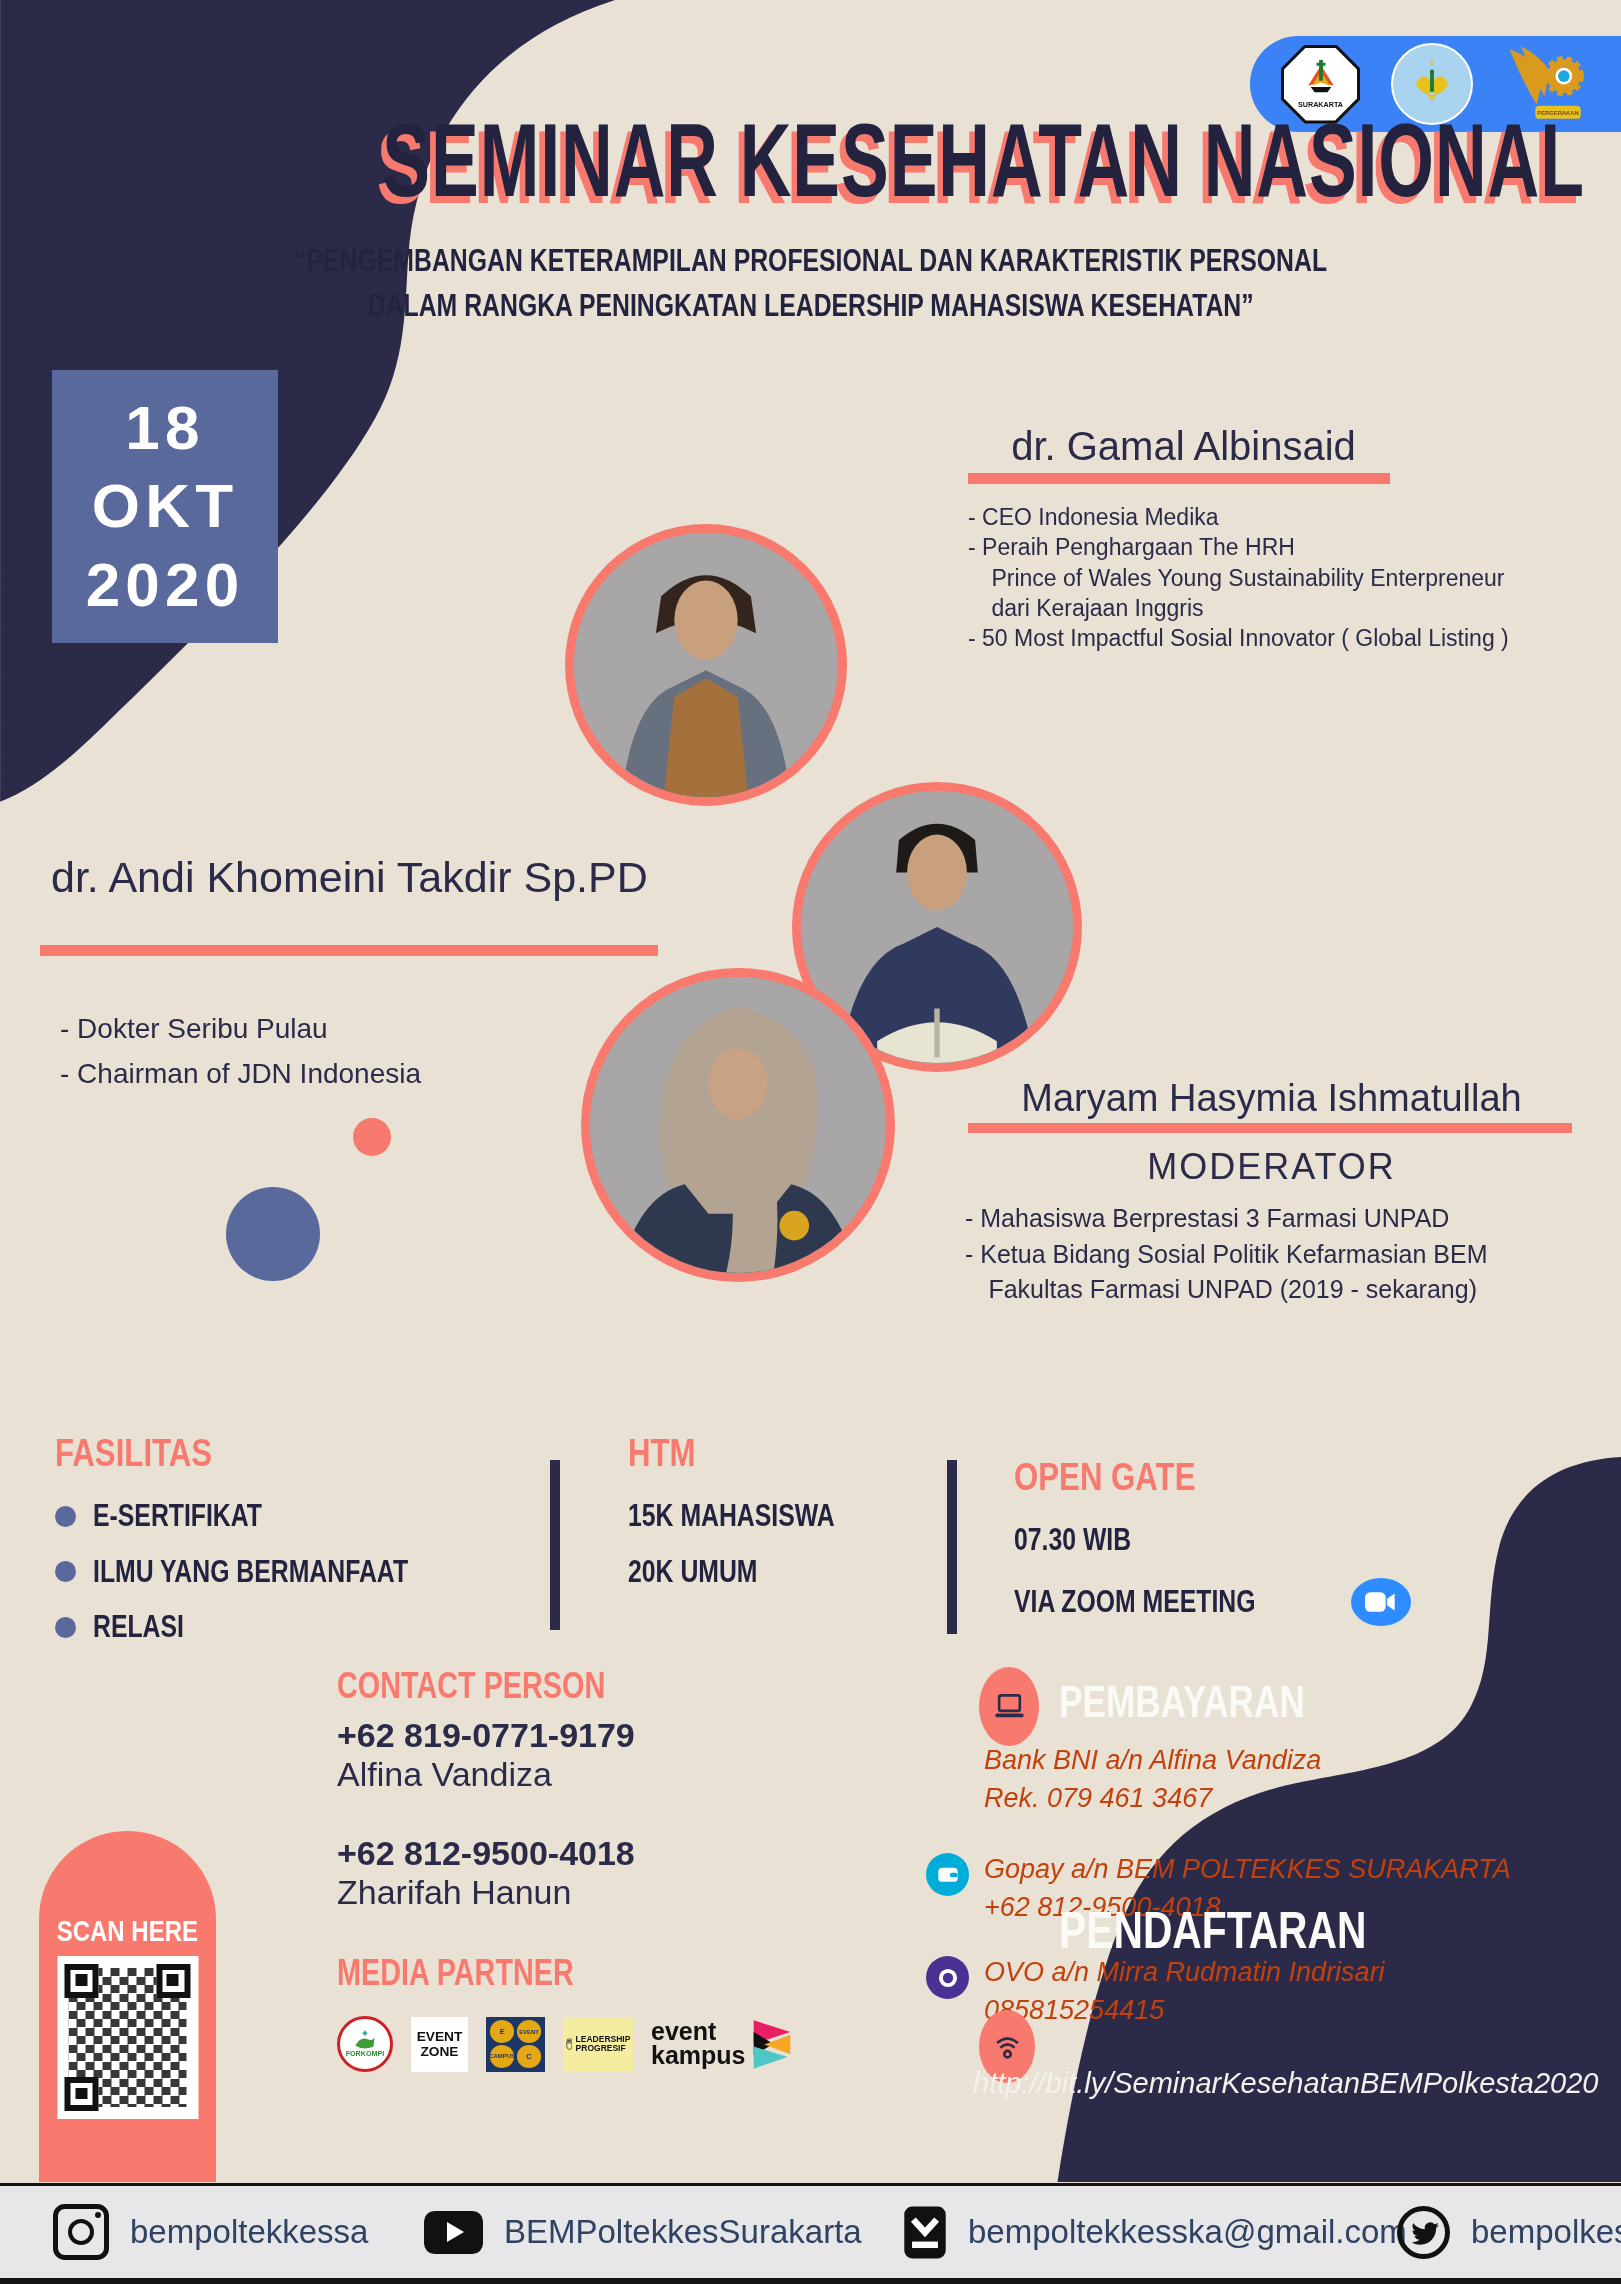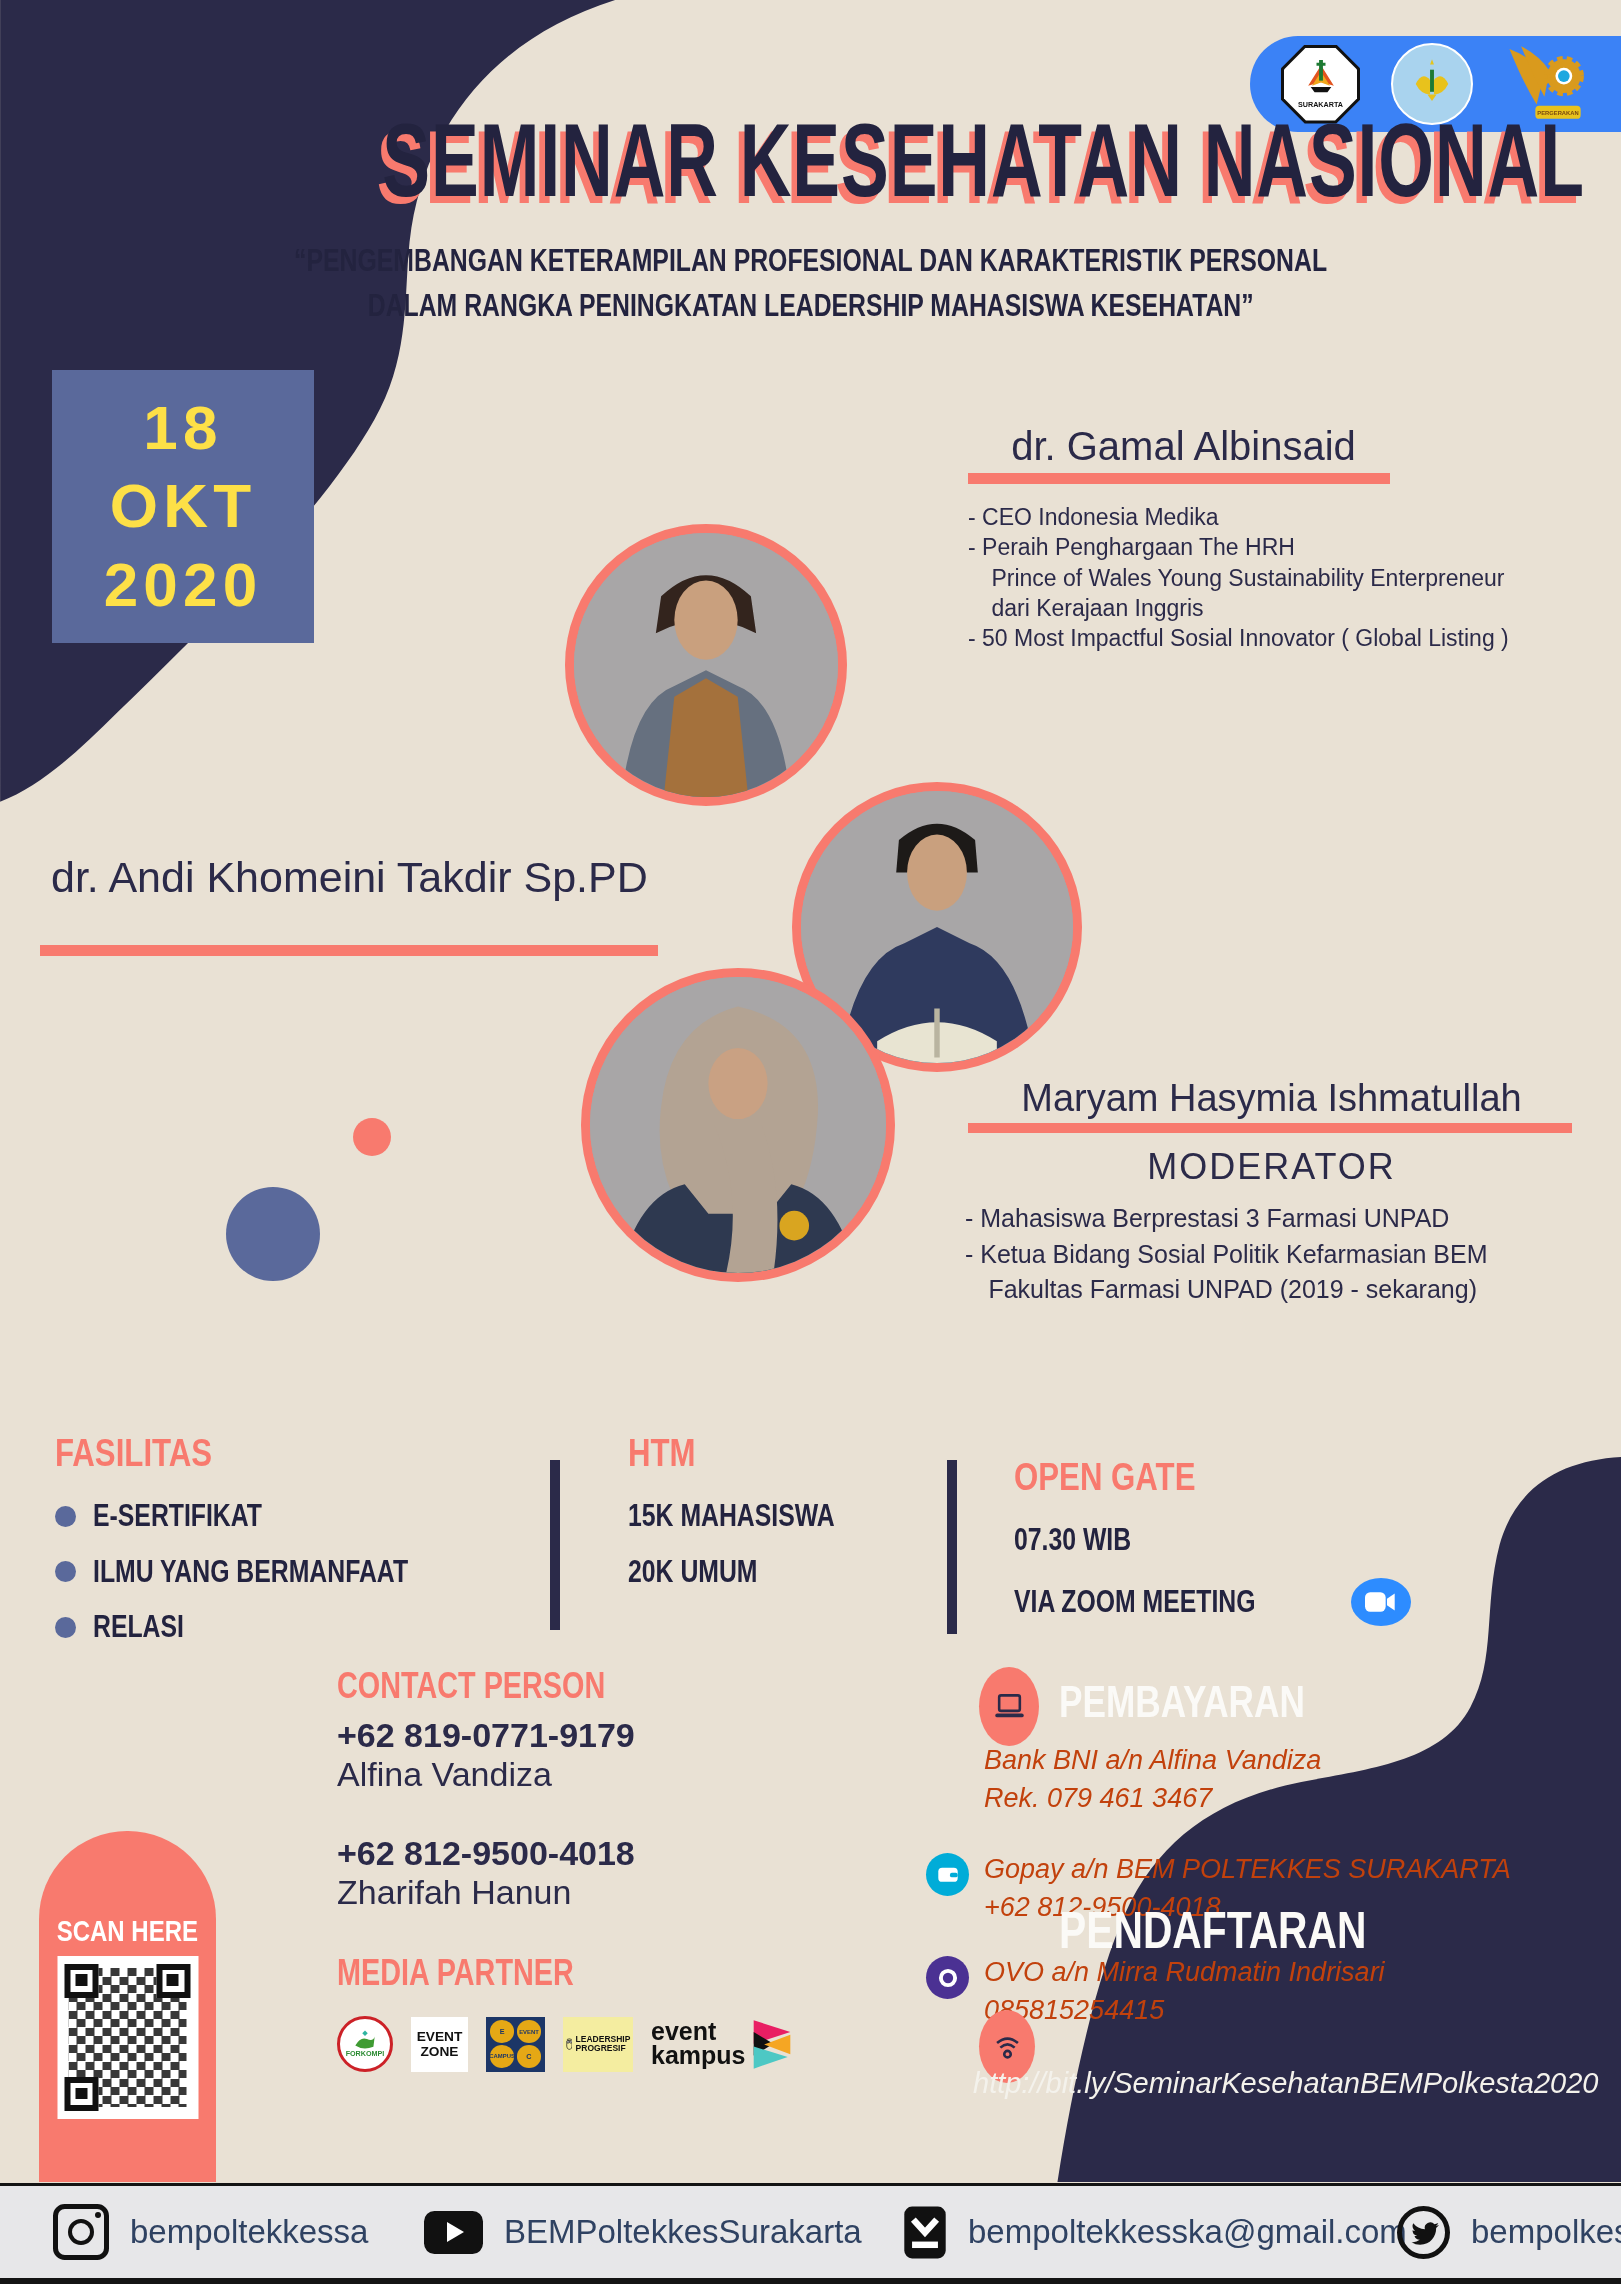--- a/index.html
+++ b/index.html
@@ -21,21 +21,21 @@
   .logo-oct .cap{font-size:7.2px;font-weight:bold;color:#111;}
   .logo-circle{width:78px;height:78px;border-radius:50%;background:#a9d3ee;border:2.6px solid #fff;
        display:flex;align-items:center;justify-content:center;}
   .title-wrap{left:160px;top:104px;width:1301px;text-align:center;}
   .title-inner{display:inline-block;transform:scale(.73,1.06);transform-origin:center;
        font-size:98px;font-weight:bold;letter-spacing:1.3px;color:#23233f;
        text-shadow:-7.8px 6.5px 0 #f87a6e;white-space:nowrap;}
   .subtitle{left:160px;top:239px;width:1301px;text-align:center;color:#23233f;font-weight:bold;
        font-size:31px;line-height:1.45;}
   
-  .date-badge{left:52px;top:370px;width:262px;height:273px;background:#5a699b;color:#fde047;
+  .date-badge{left:52px;top:370px;width:226px;height:273px;background:#5a699b;color:#ffffff;
        display:flex;flex-direction:column;align-items:center;justify-content:center;
        font-size:62px;font-weight:bold;letter-spacing:5.2px;line-height:1.26;}
   
   .photo{position:absolute;border-radius:50%;border:9px solid #f87a6e;background:#a8a6a7;
        overflow:hidden;box-sizing:border-box;}
   
   .sp-name{color:#2b2a49;white-space:nowrap;}
   .underline{position:absolute;background:#f87a6e;}
   .bullets{color:#2b2a49;}
   .bullets div{white-space:nowrap;}
@@ -205,20 +205,24 @@
   <div class="abs bullets" style="left:968px;top:502px;font-size:23px;line-height:1.32;">
     <div>- CEO Indonesia Medika</div>
     <div>- Peraih Penghargaan The HRH</div>
     <div class="indent">Prince of Wales Young Sustainability Enterpreneur</div>
     <div class="indent">dari Kerajaan Inggris</div>
     <div>- 50 Most Impactful Sosial Innovator ( Global Listing )</div>
   </div>
 
   <div class="abs sp-name" style="left:51px;top:853px;font-size:43px;">dr. Andi Khomeini Takdir Sp.PD</div>
   <div class="underline" style="left:40px;top:945px;width:618px;height:11px;"></div>
+  <div class="abs bullets" style="left:60px;top:1007px;font-size:28px;line-height:1.6;">
+    <div>- Dokter Seribu Pulau</div>
+    <div>- Chairman of JDN Indonesia</div>
+  </div>
 
   <div class="abs sp-name" style="left:969px;top:1077px;width:605px;text-align:center;font-size:38px;">Maryam Hasymia Ishmatullah</div>
   <div class="underline" style="left:968px;top:1123px;width:604px;height:10.4px;"></div>
   <div class="abs" style="left:969px;top:1146px;width:605px;text-align:center;font-size:36px;color:#2b2a49;letter-spacing:2px;">MODERATOR</div>
   <div class="abs bullets" style="left:965px;top:1201px;font-size:25px;line-height:1.42;">
     <div>- Mahasiswa Berprestasi 3 Farmasi UNPAD</div>
     <div>- Ketua Bidang Sosial Politik Kefarmasian BEM</div>
     <div class="indent">Fakultas Farmasi UNPAD (2019 - sekarang)</div>
   </div>
 

